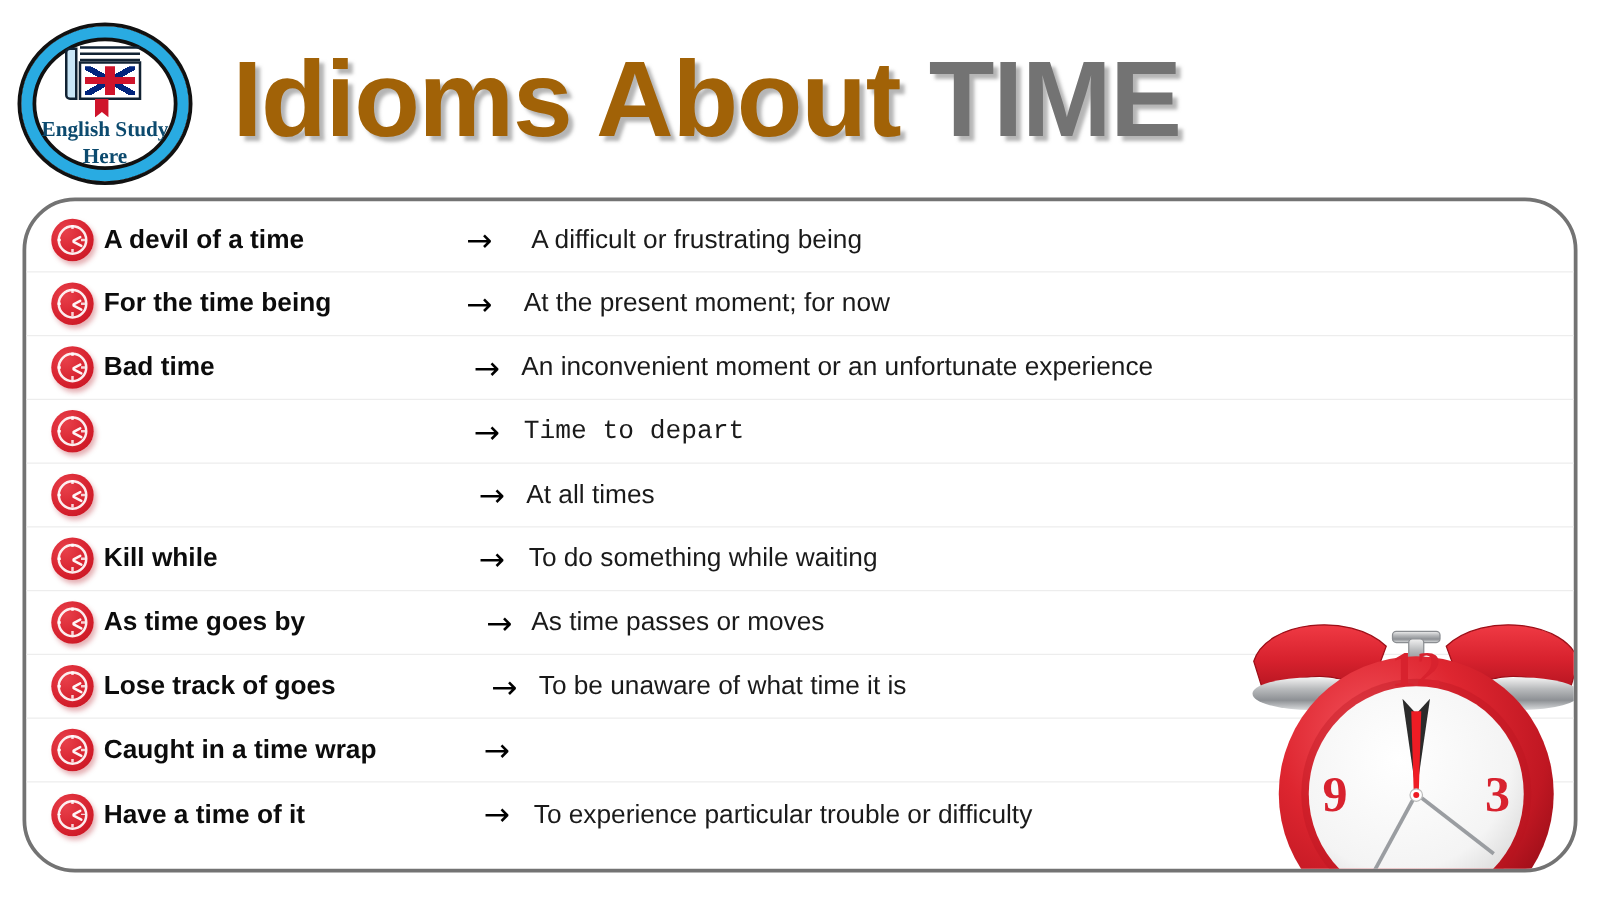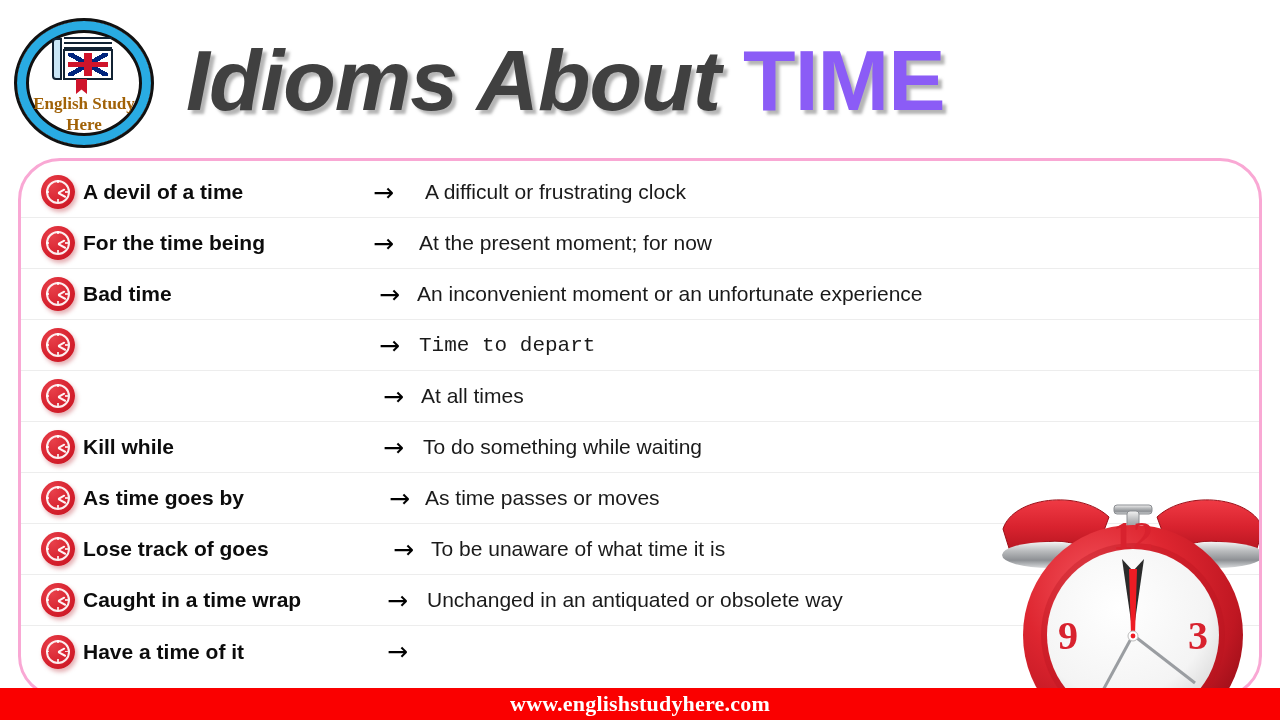--- a/index.html
+++ b/index.html
@@ -73,54 +73,53 @@
   #logo-book .ribbon {
     position: absolute; left: 24px; top: 43px;
     width: 11px; height: 15px;
     background: #CF142B;
     clip-path: polygon(0 0, 100% 0, 100% 100%, 50% 70%, 0 100%);
   }
   #logo-text1, #logo-text2 {
     position: absolute;
     width: 140px;
     text-align: center;
-    color: #a16207;
+    color: #0c4a6e;
     font-family: "Liberation Serif", serif;
     font-weight: bold;
   }
   #logo-text1 { top: 76px; font-size: 17px; }
   #logo-text2 { top: 97px; font-size: 17px; }
 
   #title {
     position: absolute;
     left: 186px; top: 26px;
     height: 108px;
     line-height: 108px;
     font-size: 86px;
     font-weight: bold;
     letter-spacing: -1px;
     white-space: nowrap;
     font-family: "Liberation Sans", sans-serif;
   }
   #title .t-black {
-    color: #404040;
+    color: #a16207;
     text-shadow: 4px 4px 3px rgba(120,120,120,0.55);
-    font-style: italic;
   }
   #title .t-red {
-    color: #8b5cf6;
+    color: #737373;
     text-shadow: 4px 4px 3px rgba(120,120,120,0.55);
   }
 
   
   #card {
     position: absolute;
     left: 18px; top: 158px;
     width: 1244px; height: 540px;
-    border: 3px solid #f9a8d4;
+    border: 3px solid #737373;
     border-radius: 42px;
     background: #ffffff;
     overflow: hidden;
   }
 
   #rows {
     position: absolute;
     left: 0; top: 6px;
     width: 1244px;
   }
@@ -261,21 +260,21 @@
         <div class="row">
           <div class="clock-icon">
             <div class="tick"></div>
             <div class="tick2"></div>
             <div class="dial"></div>
             <div class="hand-h"></div>
             <div class="hand-m"></div>
           </div>
           <div class="idiom">A devil of a time</div>
           <div class="arrow" style="left: 352px;">→</div>
-          <div class="meaning" style="left: 404px;">A difficult or frustrating clock</div>
+          <div class="meaning" style="left: 404px;">A difficult or frustrating being</div>
         </div>
         <div class="row">
           <div class="clock-icon">
             <div class="tick"></div>
             <div class="tick2"></div>
             <div class="dial"></div>
             <div class="hand-h"></div>
             <div class="hand-m"></div>
           </div>
           <div class="idiom">For the time being</div>
@@ -355,32 +354,32 @@
         <div class="row">
           <div class="clock-icon">
             <div class="tick"></div>
             <div class="tick2"></div>
             <div class="dial"></div>
             <div class="hand-h"></div>
             <div class="hand-m"></div>
           </div>
           <div class="idiom">Caught in a time wrap</div>
           <div class="arrow" style="left: 366px;">→</div>
-          <div class="meaning" style="left: 406px;">Unchanged in an antiquated or obsolete way</div>
         </div>
         <div class="row">
           <div class="clock-icon">
             <div class="tick"></div>
             <div class="tick2"></div>
             <div class="dial"></div>
             <div class="hand-h"></div>
             <div class="hand-m"></div>
           </div>
           <div class="idiom">Have a time of it</div>
           <div class="arrow" style="left: 366px;">→</div>
+          <div class="meaning" style="left: 406px;">To experience particular trouble or difficulty</div>
         </div>
       </div>
 
     <svg id="alarm" viewBox="0 0 300 278">
       <defs>
         <linearGradient id="bellG" x1="0" y1="0" x2="0" y2="1">
           <stop offset="0%" stop-color="#F03A44"></stop>
           <stop offset="45%" stop-color="#D8222E"></stop>
           <stop offset="100%" stop-color="#A8101B"></stop>
         </linearGradient>
@@ -441,17 +440,14 @@
         <path d="M150 152 L161 76 L150 88 Z" fill="#2b2b2b"></path>
         <path d="M148 152 L146 86 L154 86 L152 152 Z" fill="#EE1C24"></path>
         <line x1="150" y1="152" x2="112" y2="222" stroke="#9a9da1" stroke-width="3"></line>
         <line x1="150" y1="152" x2="212" y2="200" stroke="#9a9da1" stroke-width="3"></line>
         <circle cx="150" cy="153" r="5" fill="#ffffff" stroke="#bdbdbd" stroke-width="1"></circle>
         <circle cx="150" cy="153" r="2.4" fill="#EE1C24"></circle>
       </g>
     </svg>
   </div>
 
-  <div id="footer">
-    <span id="footer-text">www.englishstudyhere.com</span>
-  </div>
 
 </div>
 
 </body></html>

